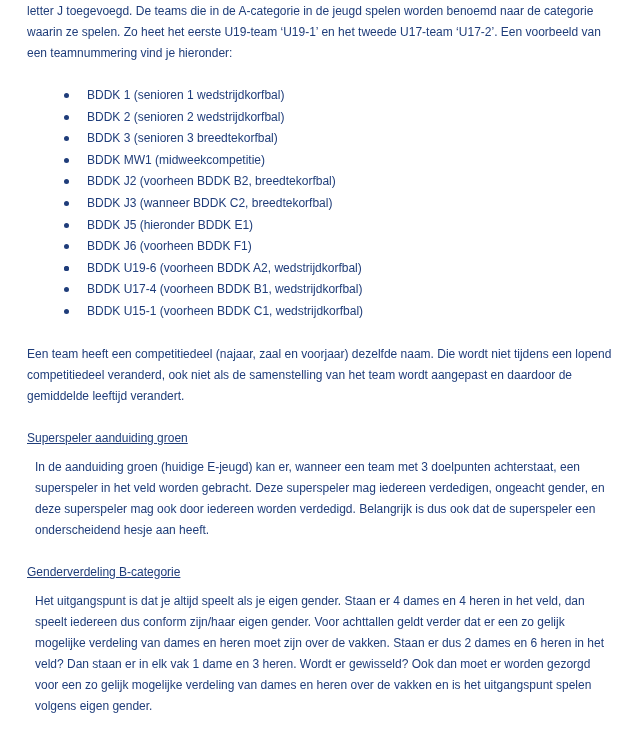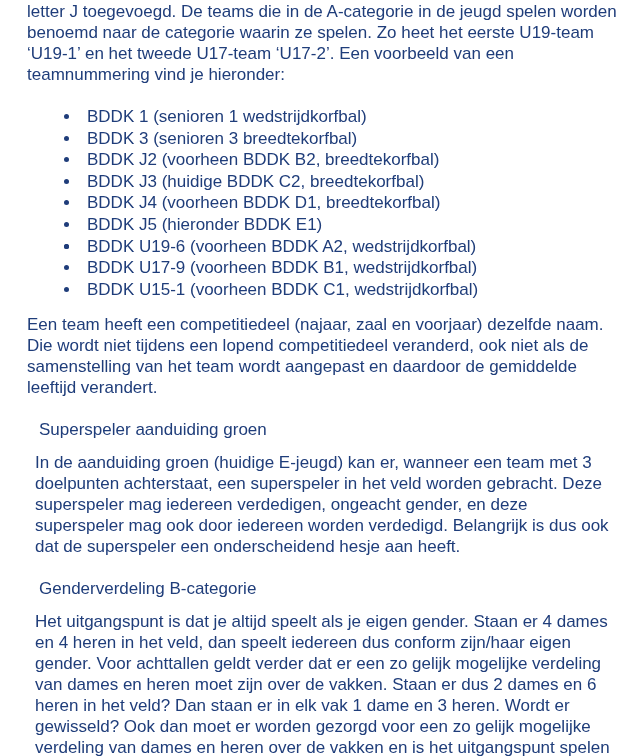--- a/index.html
+++ b/index.html
@@ -12,74 +12,77 @@
     height: 756px;
     overflow: hidden;
     font-family: "Liberation Sans", "DejaVu Sans", sans-serif;
     color: #1f3d7a;
   }
   .page {
     box-sizing: border-box;
     width: 641px;
     height: 652px;
     padding: 1px 19px 0 27px;
-    font-size: 17px;
+    font-size: 12px;
     line-height: 21px;
   }
   p {
     margin: 8px;
   }
   .para {
     margin: 0 0 21px 0;
   }
   ul.team-list {
-    margin: 21px 0 14px 0;
+    margin: 21px 0 21px 0;
     padding: 0 0 0 60px;
     list-style: none;
   }
   ul.team-list li {
     position: relative;
     line-height: 21.6px;
   }
   ul.team-list li .bullet {
     position: absolute;
     left: -23px;
     top: 8px;
     width: 5px;
     height: 5px;
     border-radius: 50%;
     background: #1f3d7a;
   }
   .section-heading {
-    margin: 12px;
+    text-decoration: underline;
+    margin: 0;
   }
   .section {
     margin-bottom: 21px;
   }
   .section:last-child {
     margin-bottom: 0;
   }
 </style>
 </head>
 <body>
 
 <div class="page">
 
   <p class="para">letter J toegevoegd. De teams die in de A-categorie in de jeugd spelen worden benoemd naar de categorie waarin ze spelen. Zo heet het eerste U19-team ‘U19-1’ en het tweede U17-team ‘U17-2’. Een voorbeeld van een teamnummering vind je hieronder:</p>
 
   <ul class="team-list">
     <li><span class="bullet"></span><span>BDDK 1 (senioren 1 wedstrijdkorfbal)</span></li>
+    <li><span class="bullet"></span><span>BDDK 2 (senioren 2 wedstrijdkorfbal)</span></li>
     <li><span class="bullet"></span><span>BDDK 3 (senioren 3 breedtekorfbal)</span></li>
+    <li><span class="bullet"></span><span>BDDK MW1 (midweekcompetitie)</span></li>
     <li><span class="bullet"></span><span>BDDK J2 (voorheen BDDK B2, breedtekorfbal)</span></li>
-    <li><span class="bullet"></span><span>BDDK J3 (huidige BDDK C2, breedtekorfbal)</span></li>
-    <li><span class="bullet"></span><span>BDDK J4 (voorheen BDDK D1, breedtekorfbal)</span></li>
+    <li><span class="bullet"></span><span>BDDK J3 (wanneer BDDK C2, breedtekorfbal)</span></li>
     <li><span class="bullet"></span><span>BDDK J5 (hieronder BDDK E1)</span></li>
+    <li><span class="bullet"></span><span>BDDK J6 (voorheen BDDK F1)</span></li>
     <li><span class="bullet"></span></li>
     <li><span class="bullet"></span><span>BDDK U19-6 (voorheen BDDK A2, wedstrijdkorfbal)</span></li>
-    <li><span class="bullet"></span><span>BDDK U17-9 (voorheen BDDK B1, wedstrijdkorfbal)</span></li>
+    <li><span class="bullet"></span><span>BDDK U17-4 (voorheen BDDK B1, wedstrijdkorfbal)</span></li>
     <li><span class="bullet"></span><span>BDDK U15-1 (voorheen BDDK C1, wedstrijdkorfbal)</span></li>
   </ul>
 
   <p class="para">Een team heeft een competitiedeel (najaar, zaal en voorjaar) dezelfde naam. Die wordt niet tijdens een lopend competitiedeel veranderd, ook niet als de samenstelling van het team wordt aangepast en daardoor de gemiddelde leeftijd verandert.</p>
 
   <div class="section">
     <p class="section-heading">Superspeler aanduiding groen</p>
     <p>In de aanduiding groen (huidige E-jeugd) kan er, wanneer een team met 3 doelpunten achterstaat, een superspeler in het veld worden gebracht. Deze superspeler mag iedereen verdedigen, ongeacht gender, en deze superspeler mag ook door iedereen worden verdedigd. Belangrijk is dus ook dat de superspeler een onderscheidend hesje aan heeft.</p>
   </div>
 

